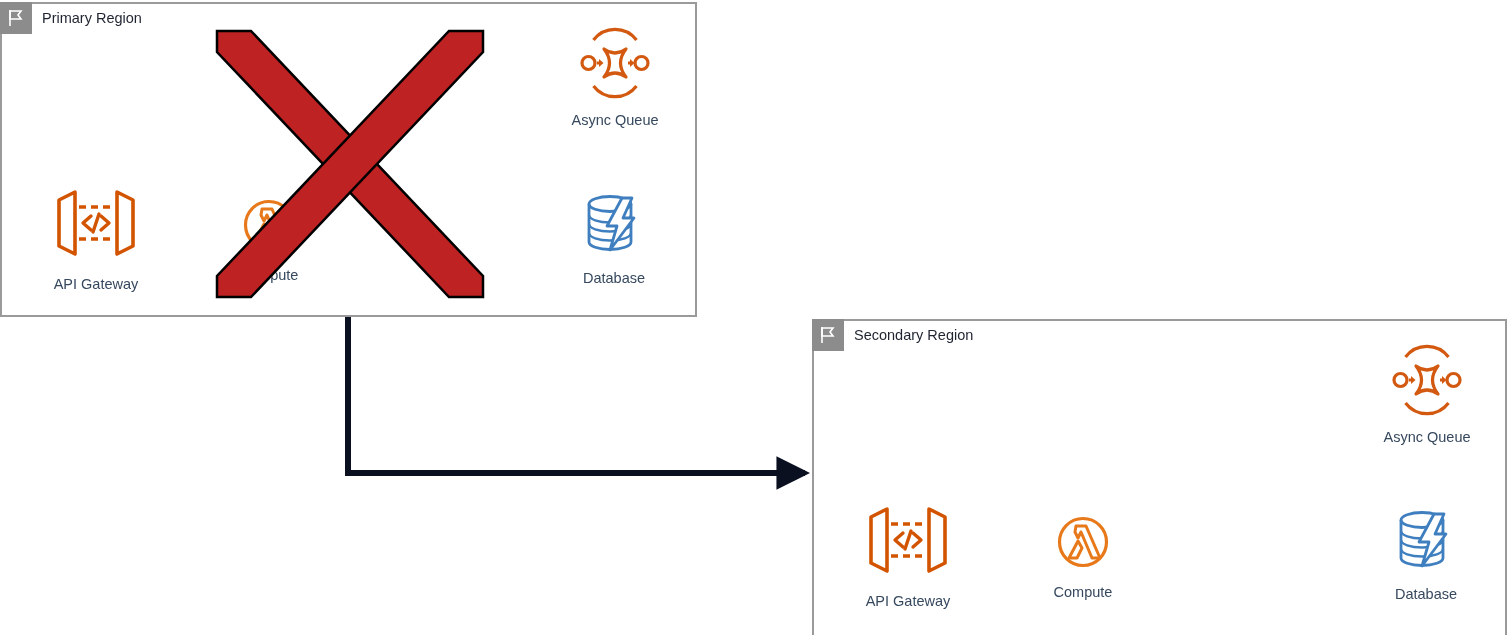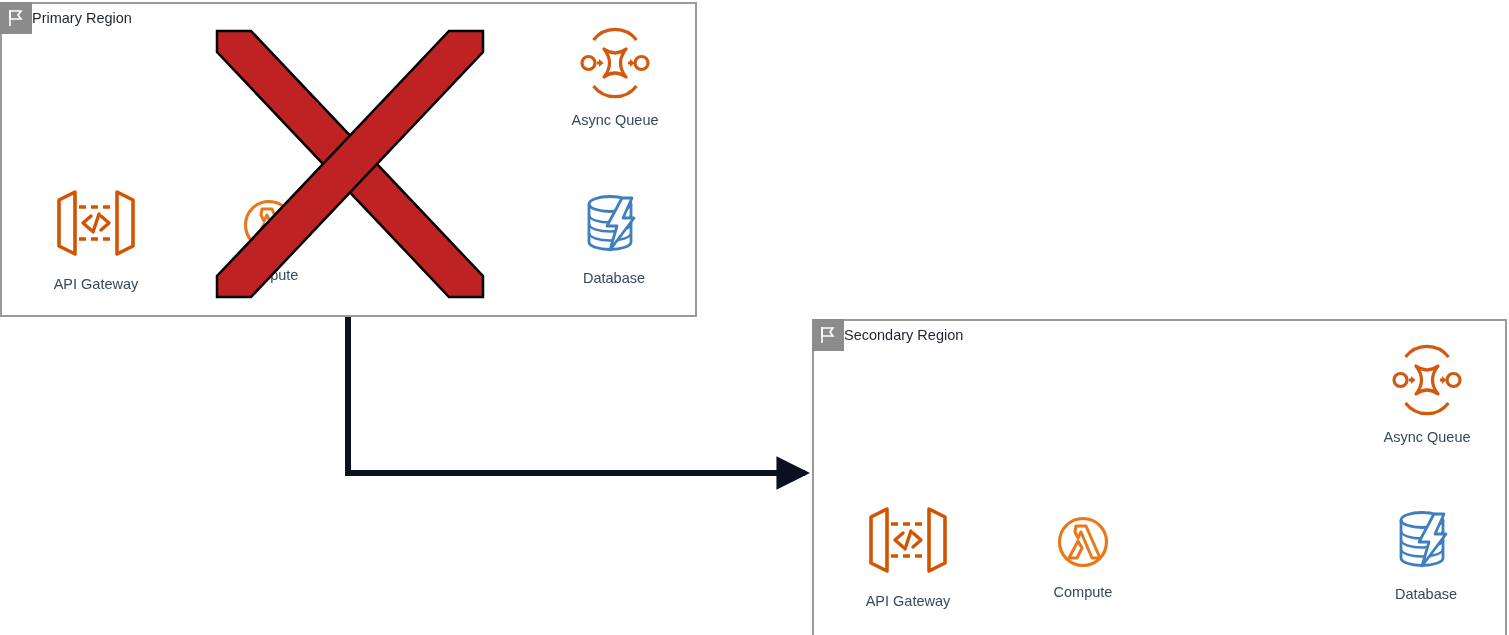--- a/index.html
+++ b/index.html
@@ -39,20 +39,21 @@
     height: 32px;
     background: #8c8c8c;
     display: flex;
     align-items: center;
     justify-content: center;
     box-sizing: border-box;
   }
   .region-title {
     font-size: 14.5px;
     color: #1f2430;
+    padding-left: 10px;
     white-space: nowrap;
     line-height: 32px;
   }
 
   
   .node {
     position: absolute;
     display: flex;
     flex-direction: column;
     align-items: center;

